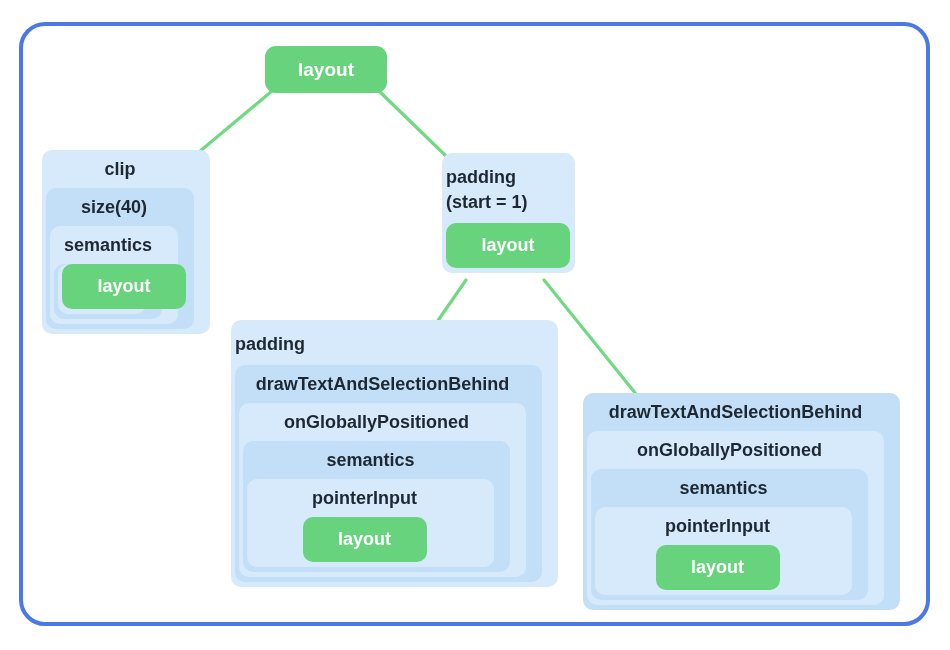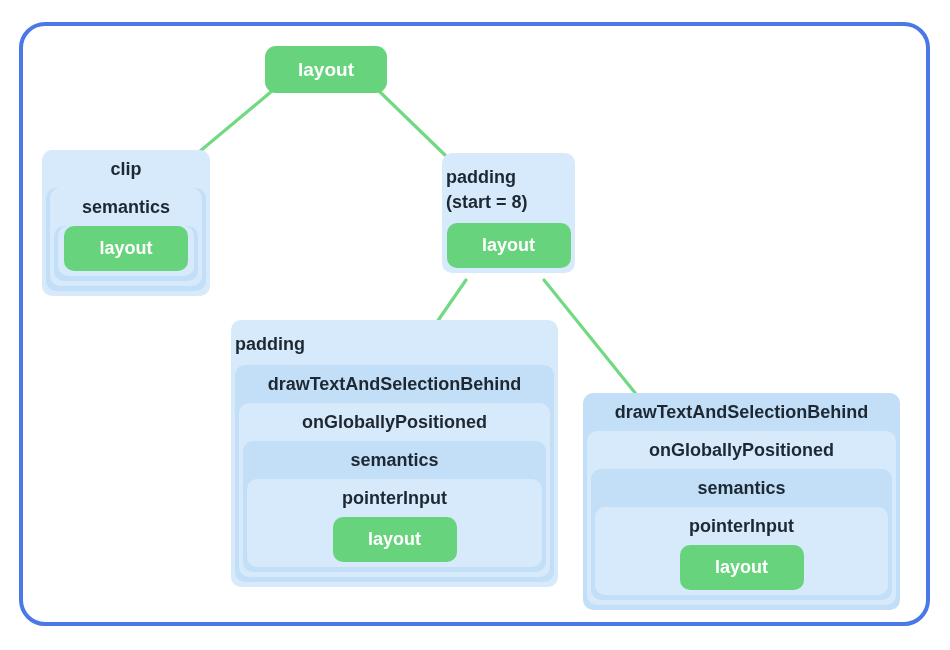--- a/index.html
+++ b/index.html
@@ -49,21 +49,21 @@
     color: var(--text-on-green);
     font-size: 19px;
     font-weight: 700;
     display: flex;
     align-items: center;
     justify-content: center;
   }
   .stack { position: absolute; }
   .tier {
     border-radius: 10px;
-    padding: 0 4px 5px 4px;
+    padding: 0 16px 5px 4px;
   }
   .tier.light { background: var(--box-light); }
   .tier.dark  { background: var(--box-dark); }
   .tier-label {
     height: 38px;
     line-height: 38px;
     text-align: center;
     font-size: 18px;
     font-weight: 700;
     color: var(--text-dark);
@@ -108,37 +108,38 @@
     <line class="conn" x1="466" y1="280" x2="437" y2="322"></line>
     <line class="conn" x1="544" y1="280" x2="636" y2="394"></line>
   </svg>
 
   <div class="root-node">layout</div>
 
   <div class="stack stack-clip">
     <div class="tier light">
       <div class="tier-label">clip</div>
       <div class="tier dark">
+        <div class="tier-label">size(40)</div>
         <div class="tier light">
           <div class="tier-label">semantics</div>
           <div class="tier dark">
             <div class="tier light">
               <div class="leaf-node">layout</div>
             </div>
           </div>
         </div>
       </div>
     </div>
   </div>
 
   <div class="stack stack-padding-start">
     <div class="tier light">
       <div class="tier-title">
         <div>padding</div>
-        <div>(start = 8)</div>
+        <div>(start = 1)</div>
       </div>
       <div class="leaf-node">layout</div>
     </div>
   </div>
 
   <div class="stack stack-padding-top">
     <div class="tier light">
       <div class="tier-title">
         <div>padding</div>
       </div>

